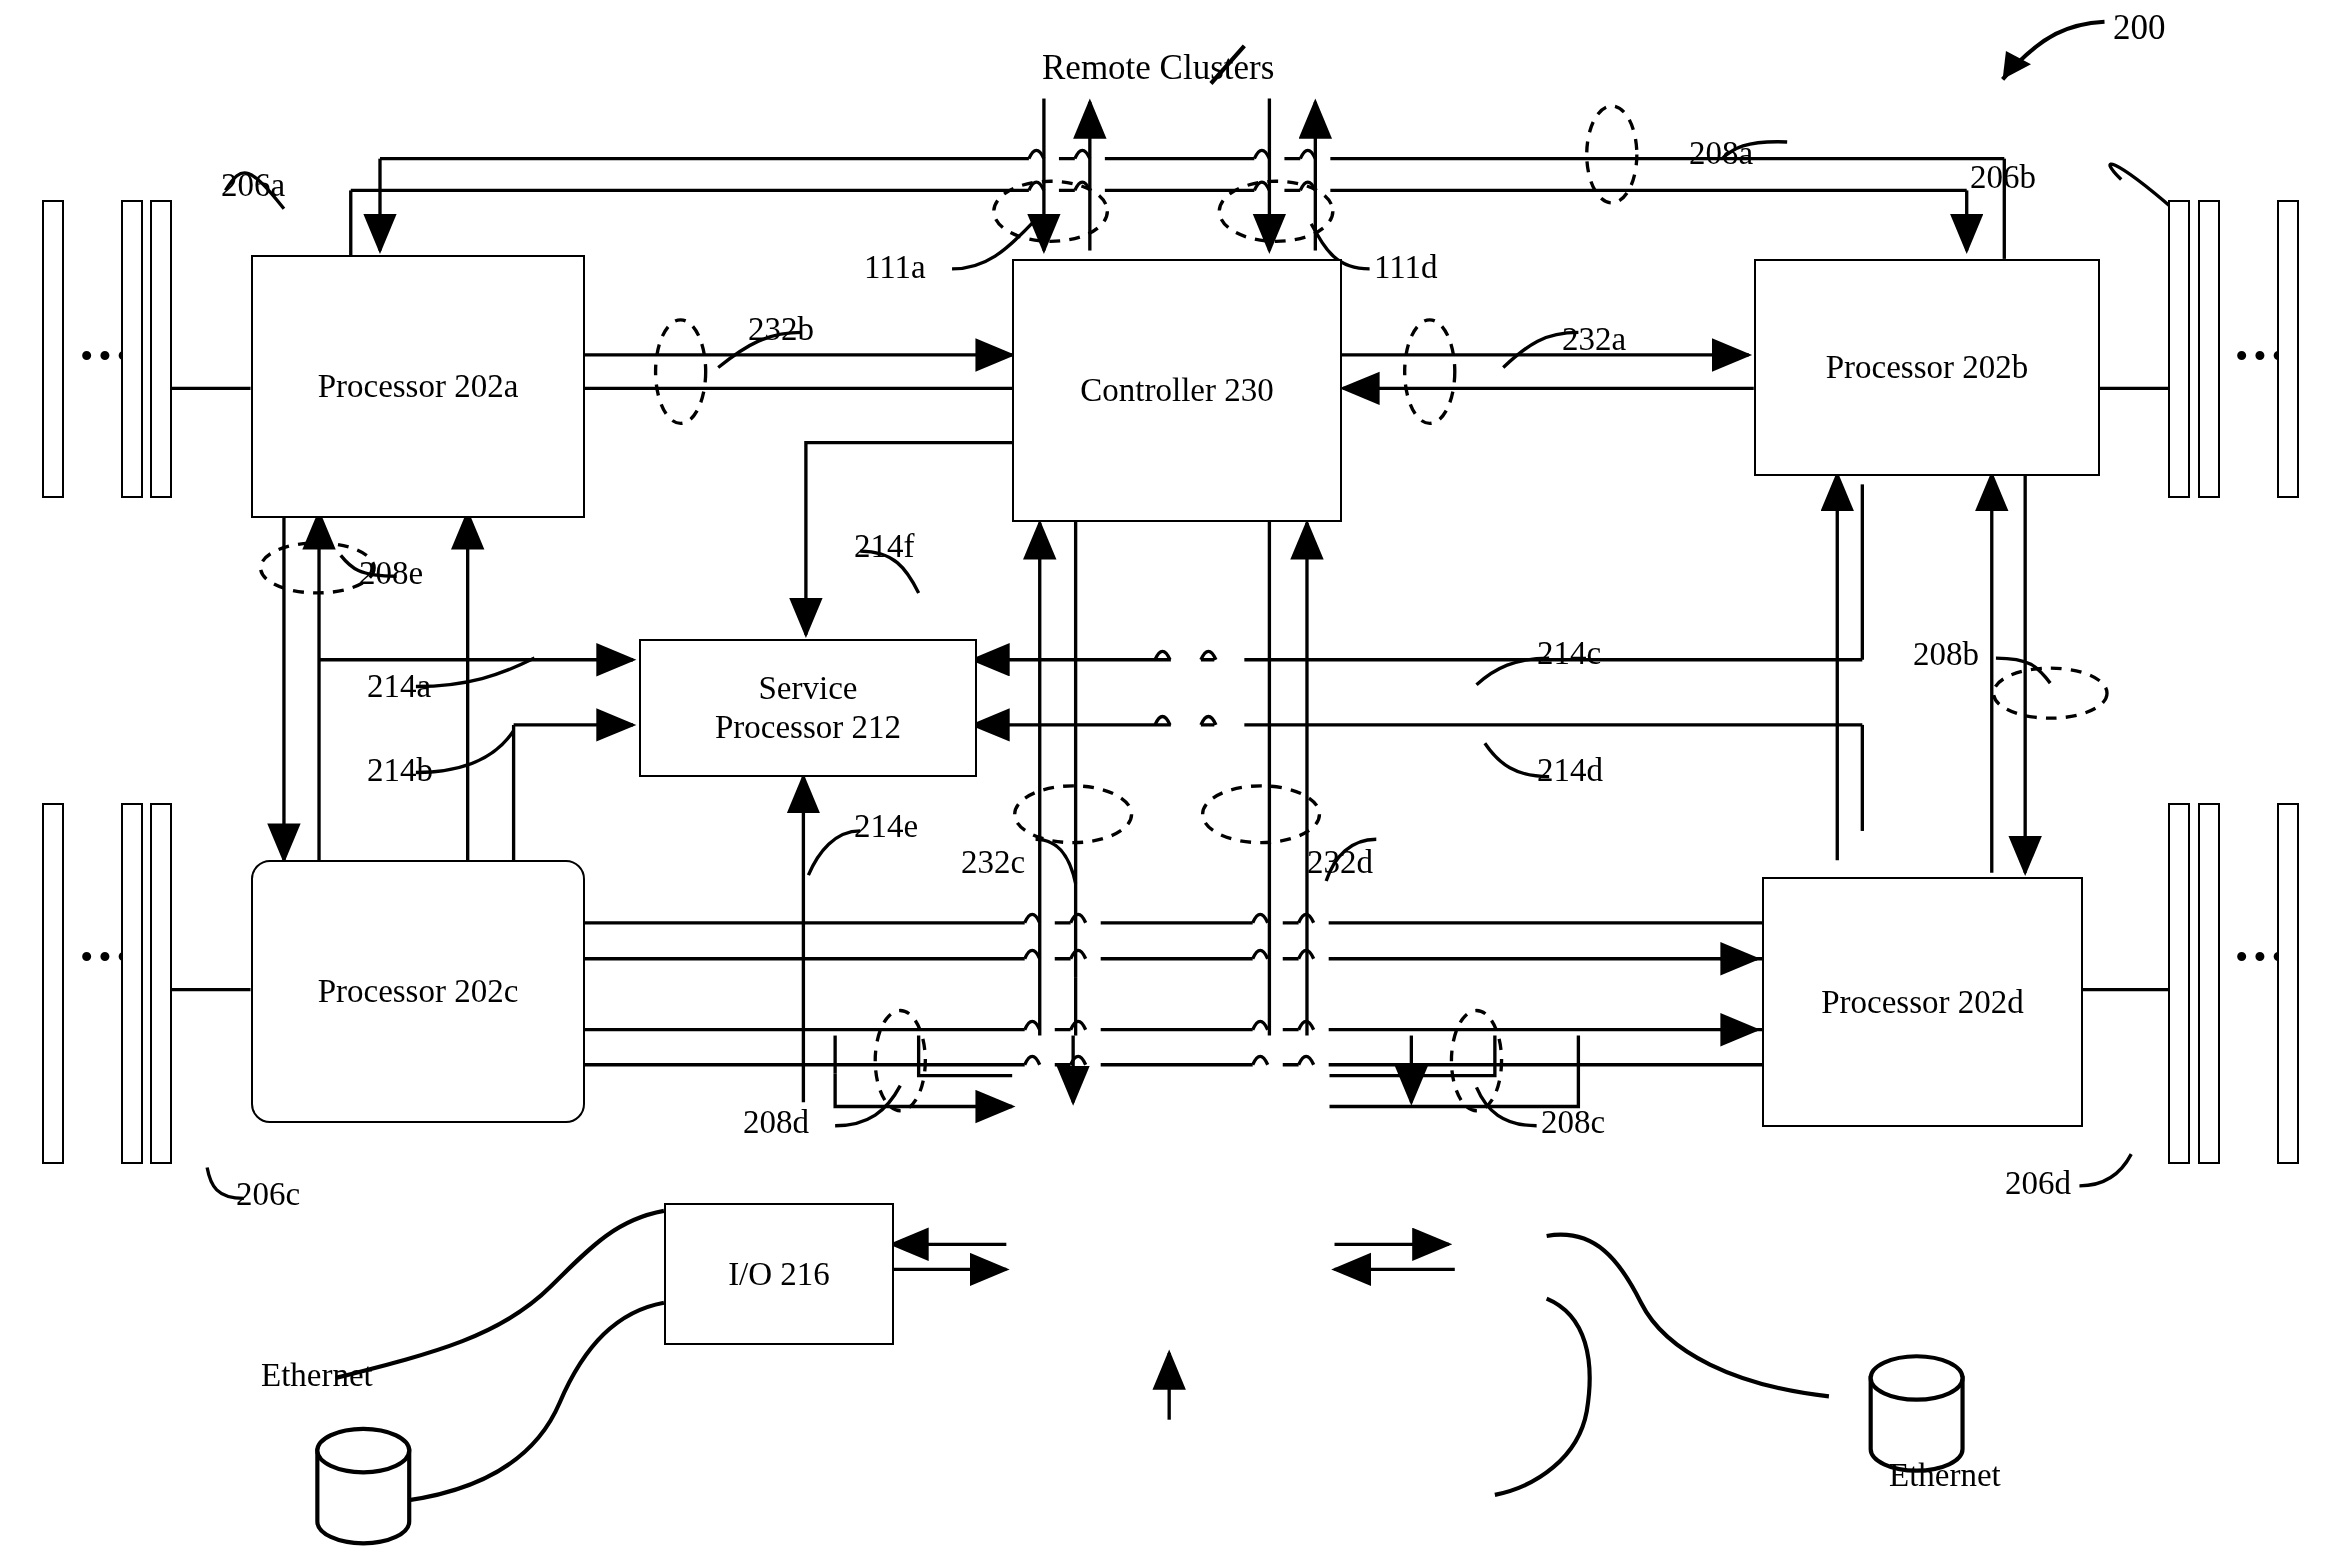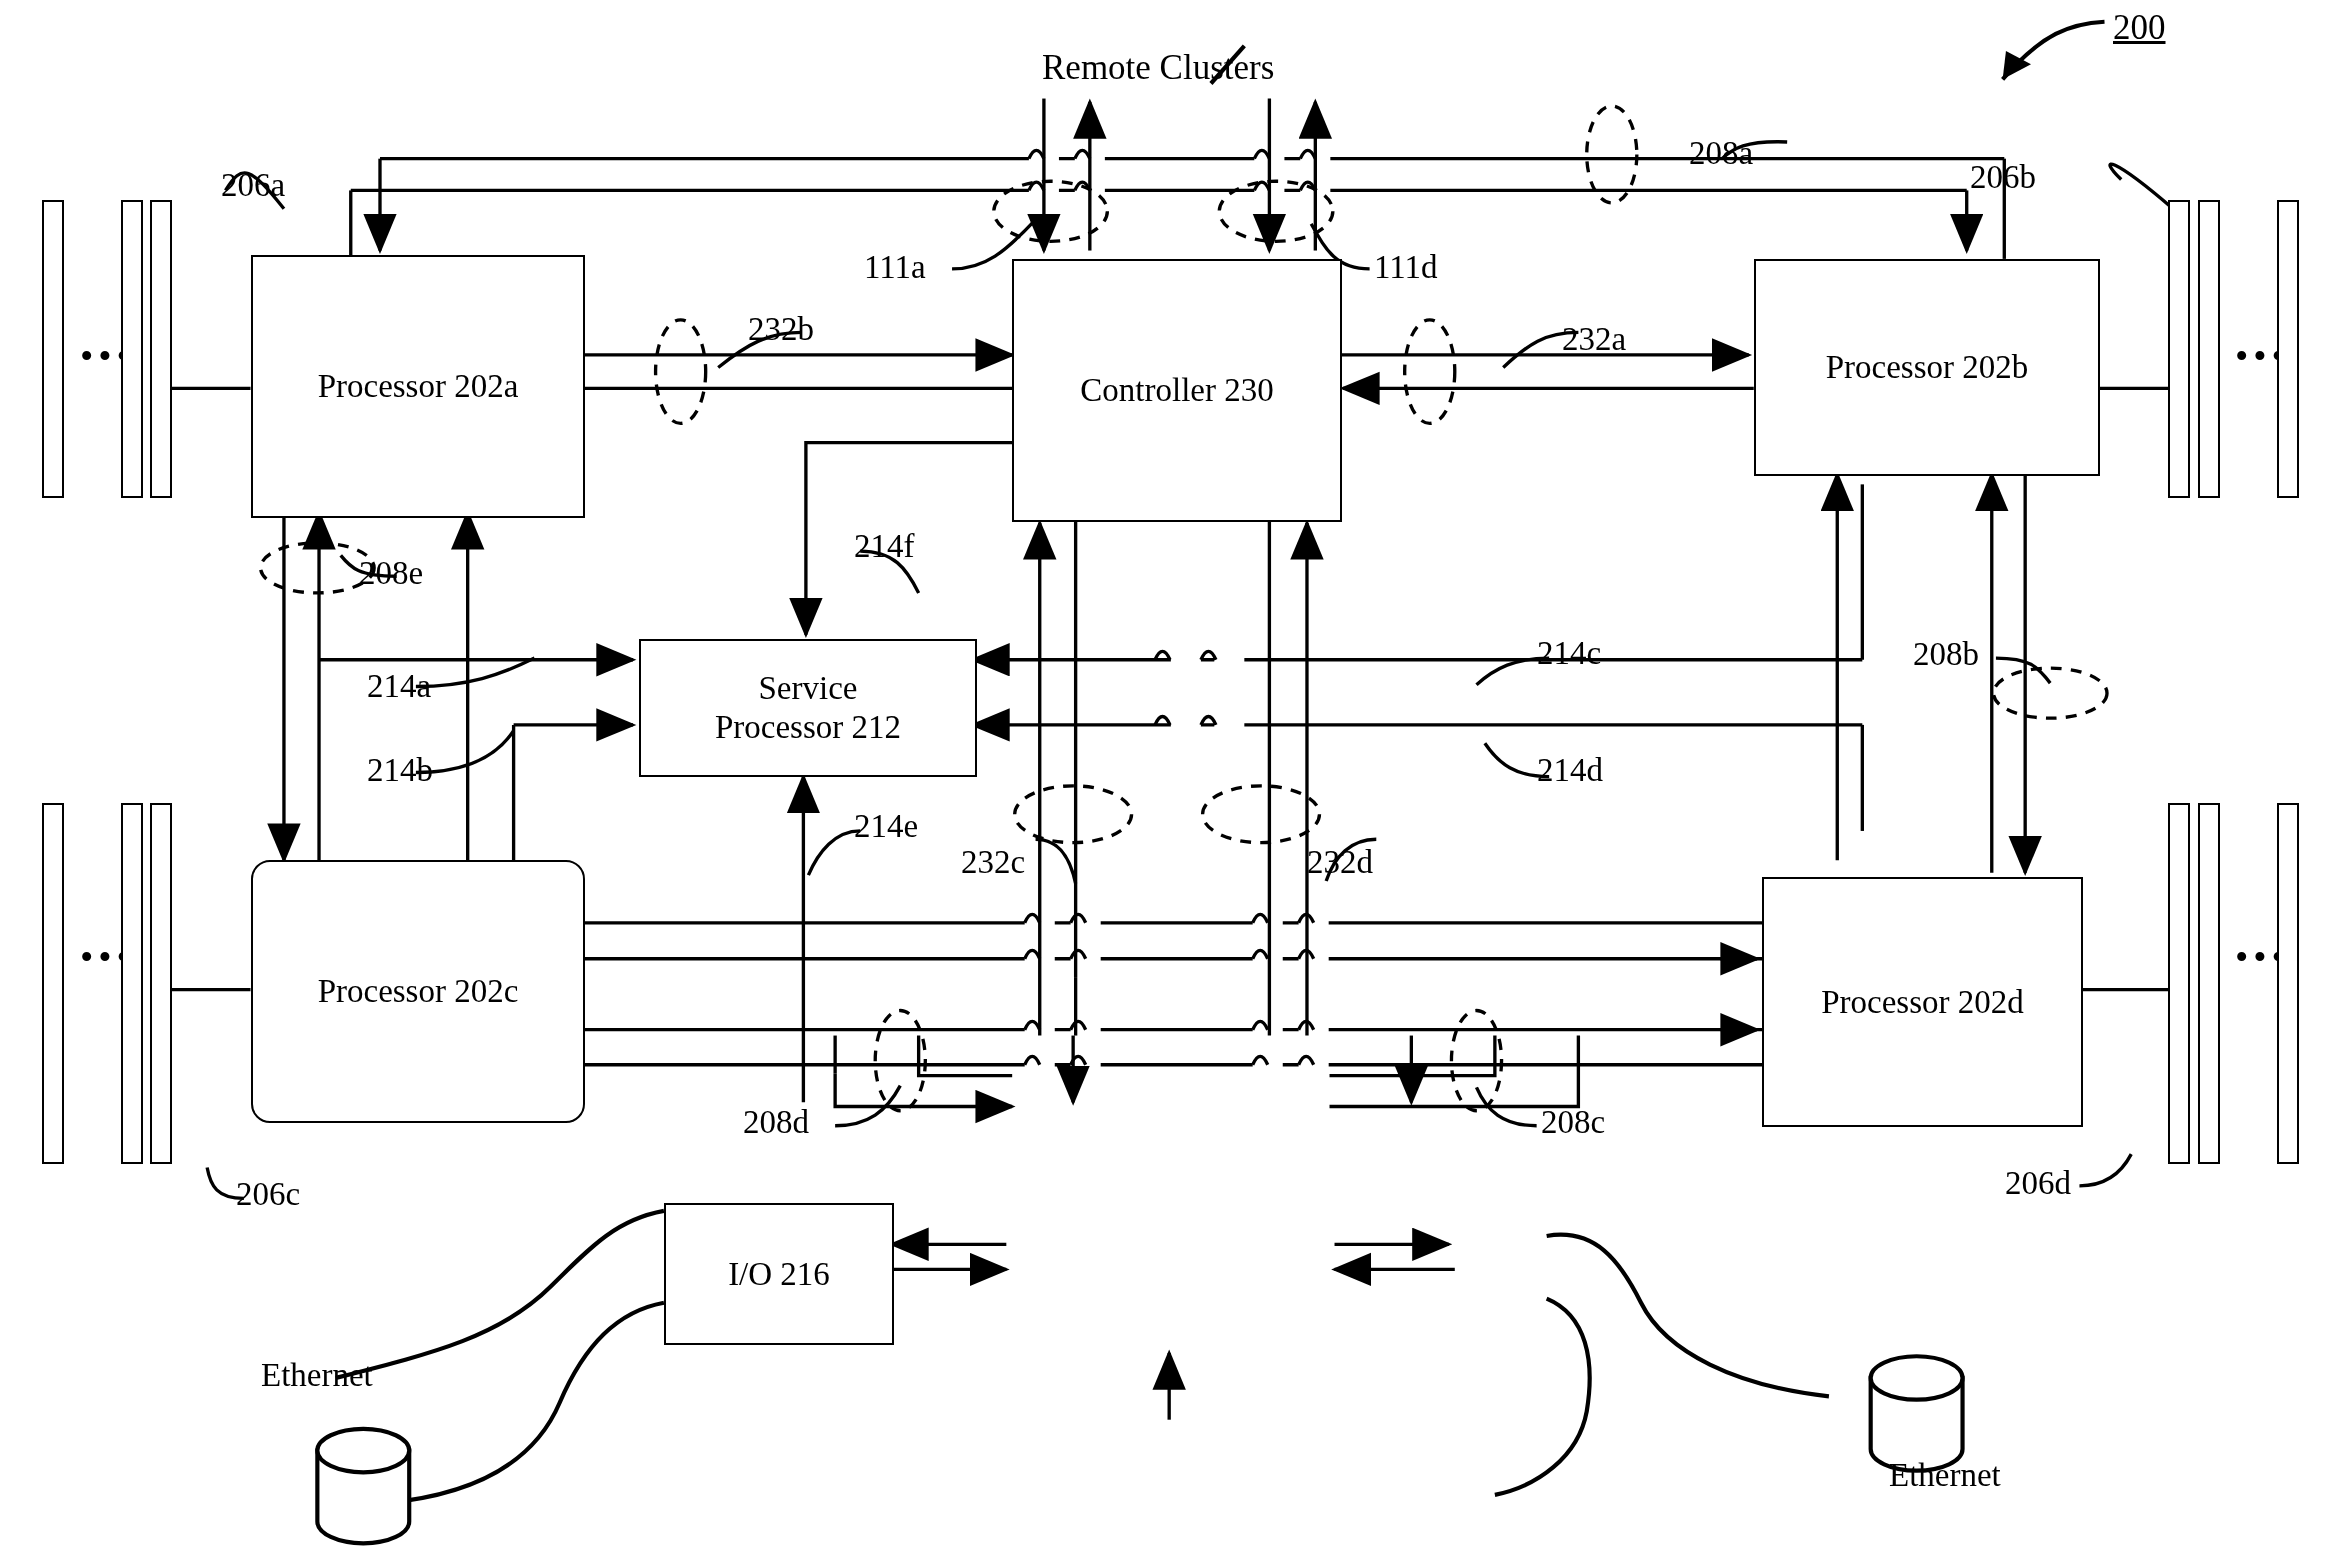--- a/index.html
+++ b/index.html
@@ -226,21 +226,21 @@
 
       <path d="M 490 1737 v 85 a 55,26 0 0 1 -110,0 v -85 z"></path>
       <ellipse cx="435" cy="1737" rx="55" ry="26"></ellipse>
 
       <path d="M 2350 1650 v 85 a 55,26 0 0 1 -110,0 v -85 z"></path>
       <ellipse cx="2295" cy="1650" rx="55" ry="26"></ellipse>
     </g>
   </svg>
 
   <div class="lbl big" style="left:1042px;top:48px;">Remote Clusters</div>
-  <div class="lbl big" style="left:2113px;top:8.4px;text-decoration:underline;">200</div>
+  <div class="lbl big" style="left:2113px;top:8.4px;">200</div>
 
   <div class="lbl" style="left:221px;top:167px;">206a</div>
   <div class="lbl" style="left:1970px;top:159px;text-align:center;">206b</div>
   <div class="lbl" style="left:227px;top:1176px;margin-left:9px;">206c</div>
   <div class="lbl" style="left:2005px;top:1165px;">206d</div>
 
   <div class="lbl" style="left:1689px;top:135px;">208a</div>
   <div class="lbl" style="left:1913px;top:636px;">208b</div>
   <div class="lbl" style="left:1541px;top:1104px;">208c</div>
   <div class="lbl" style="left:743px;top:1104px;">208d</div>

